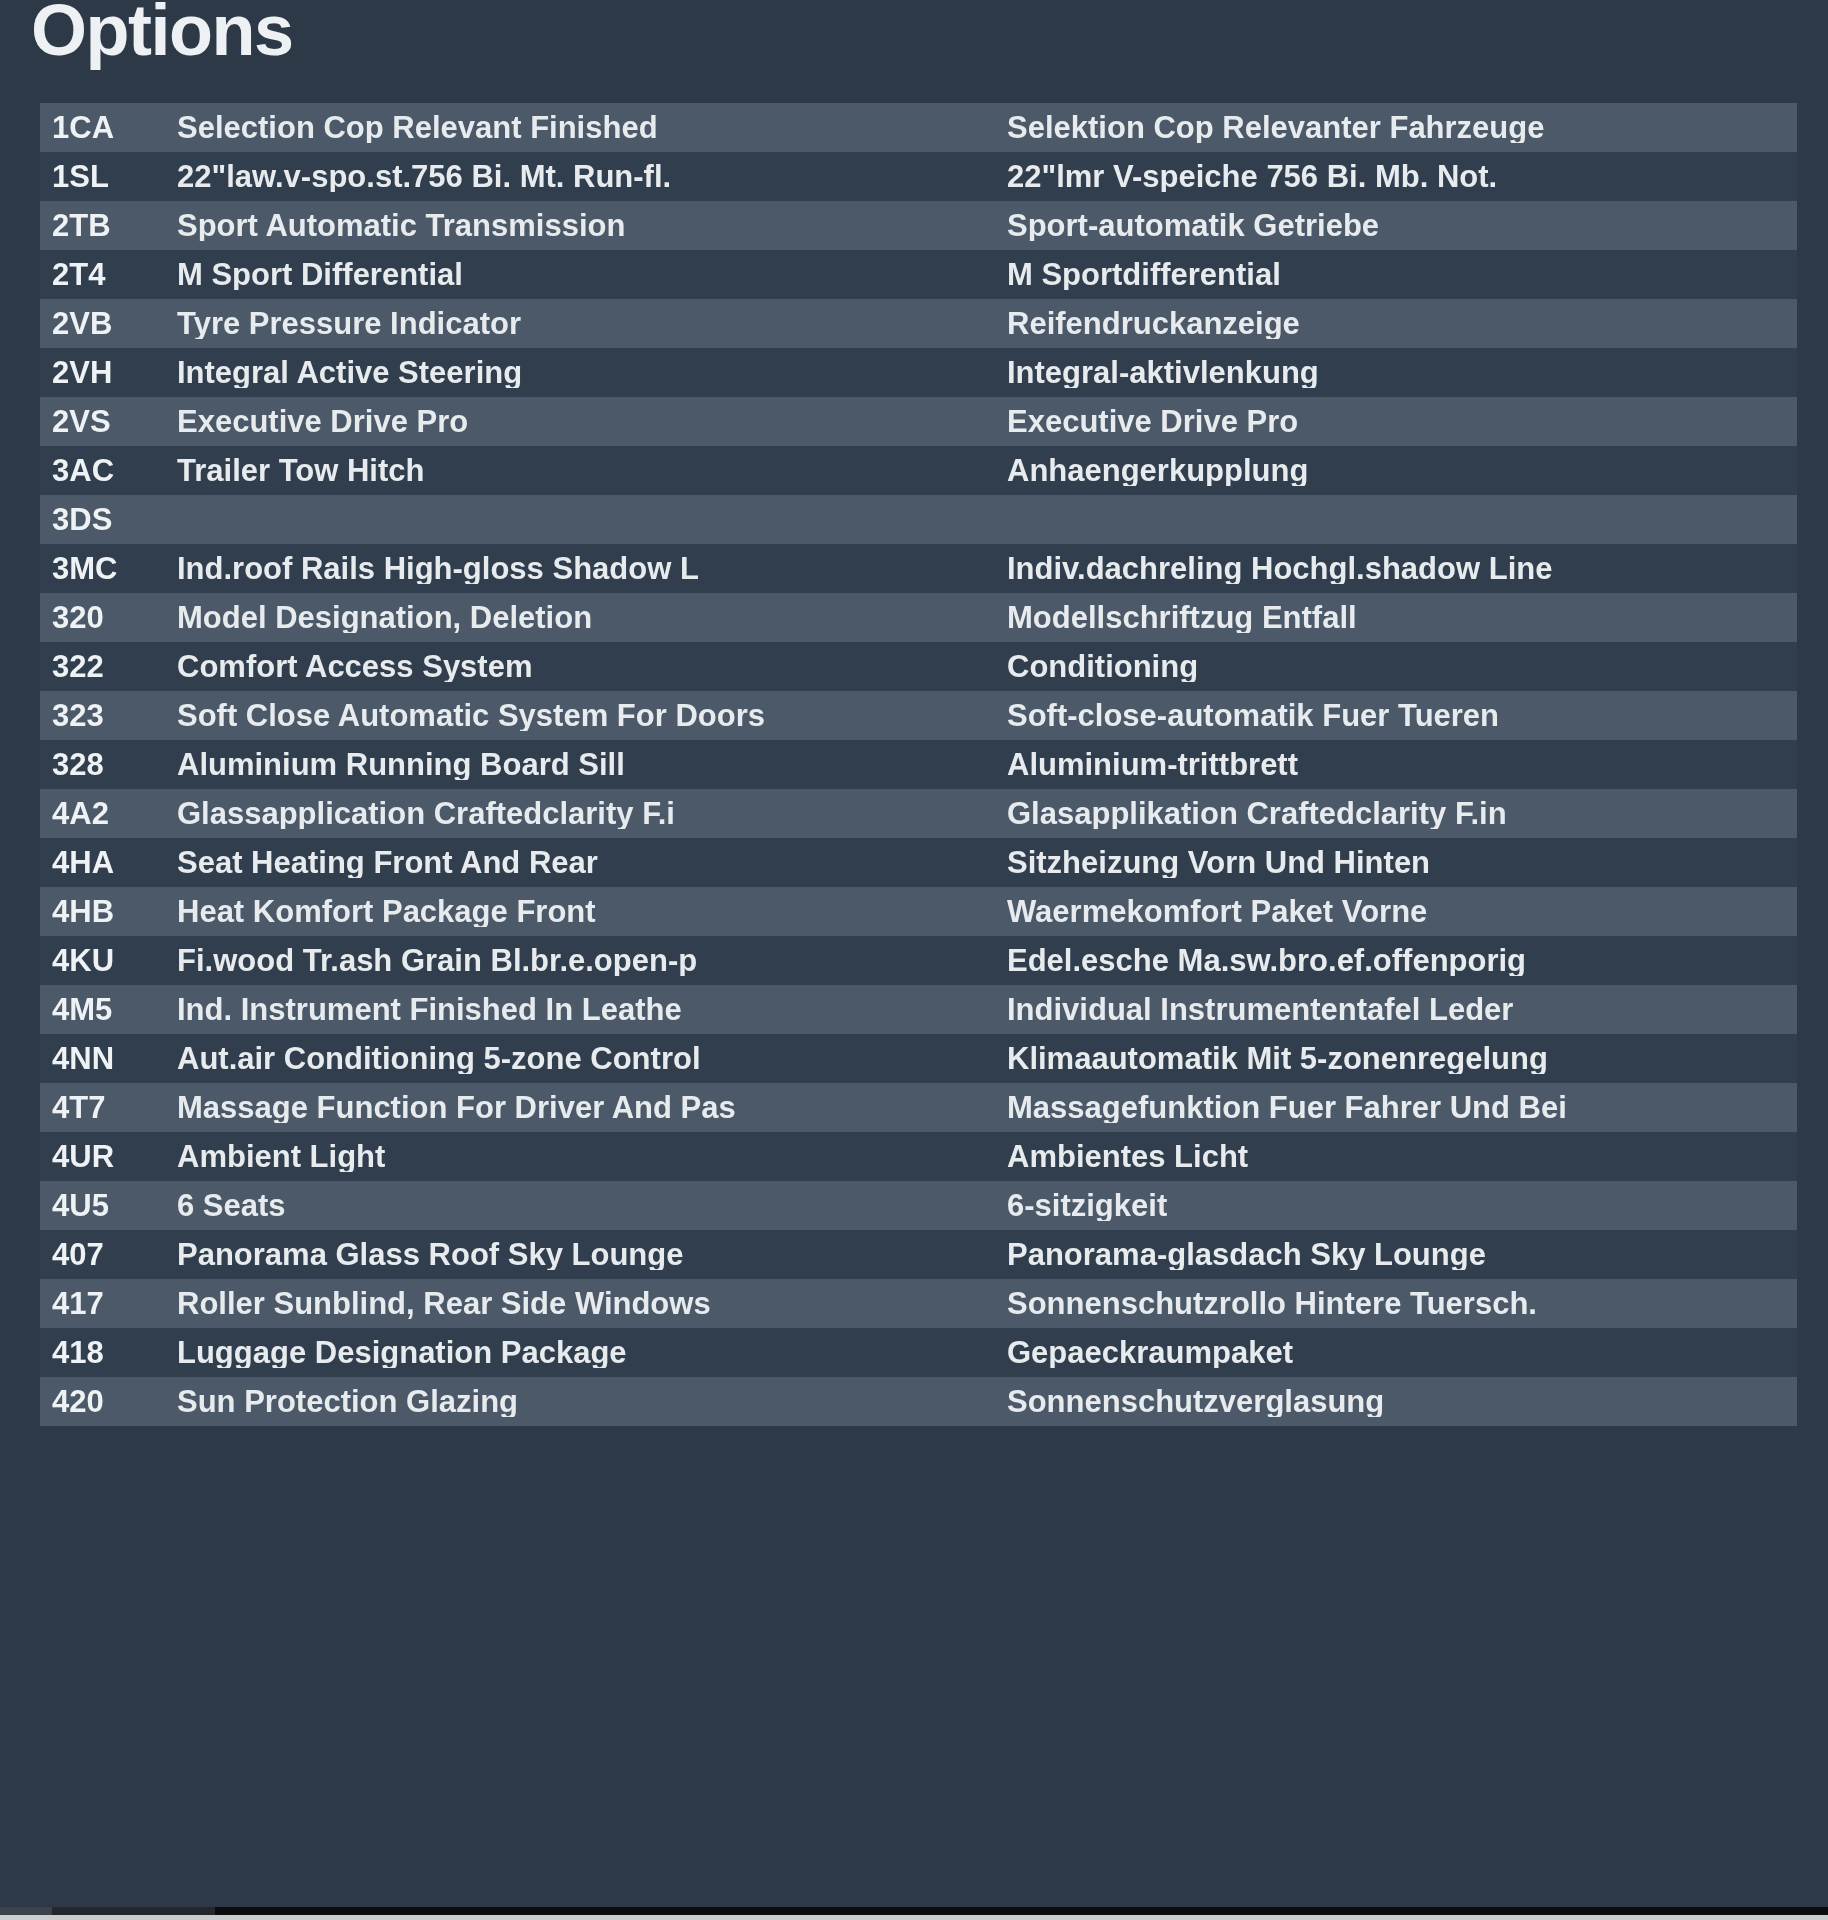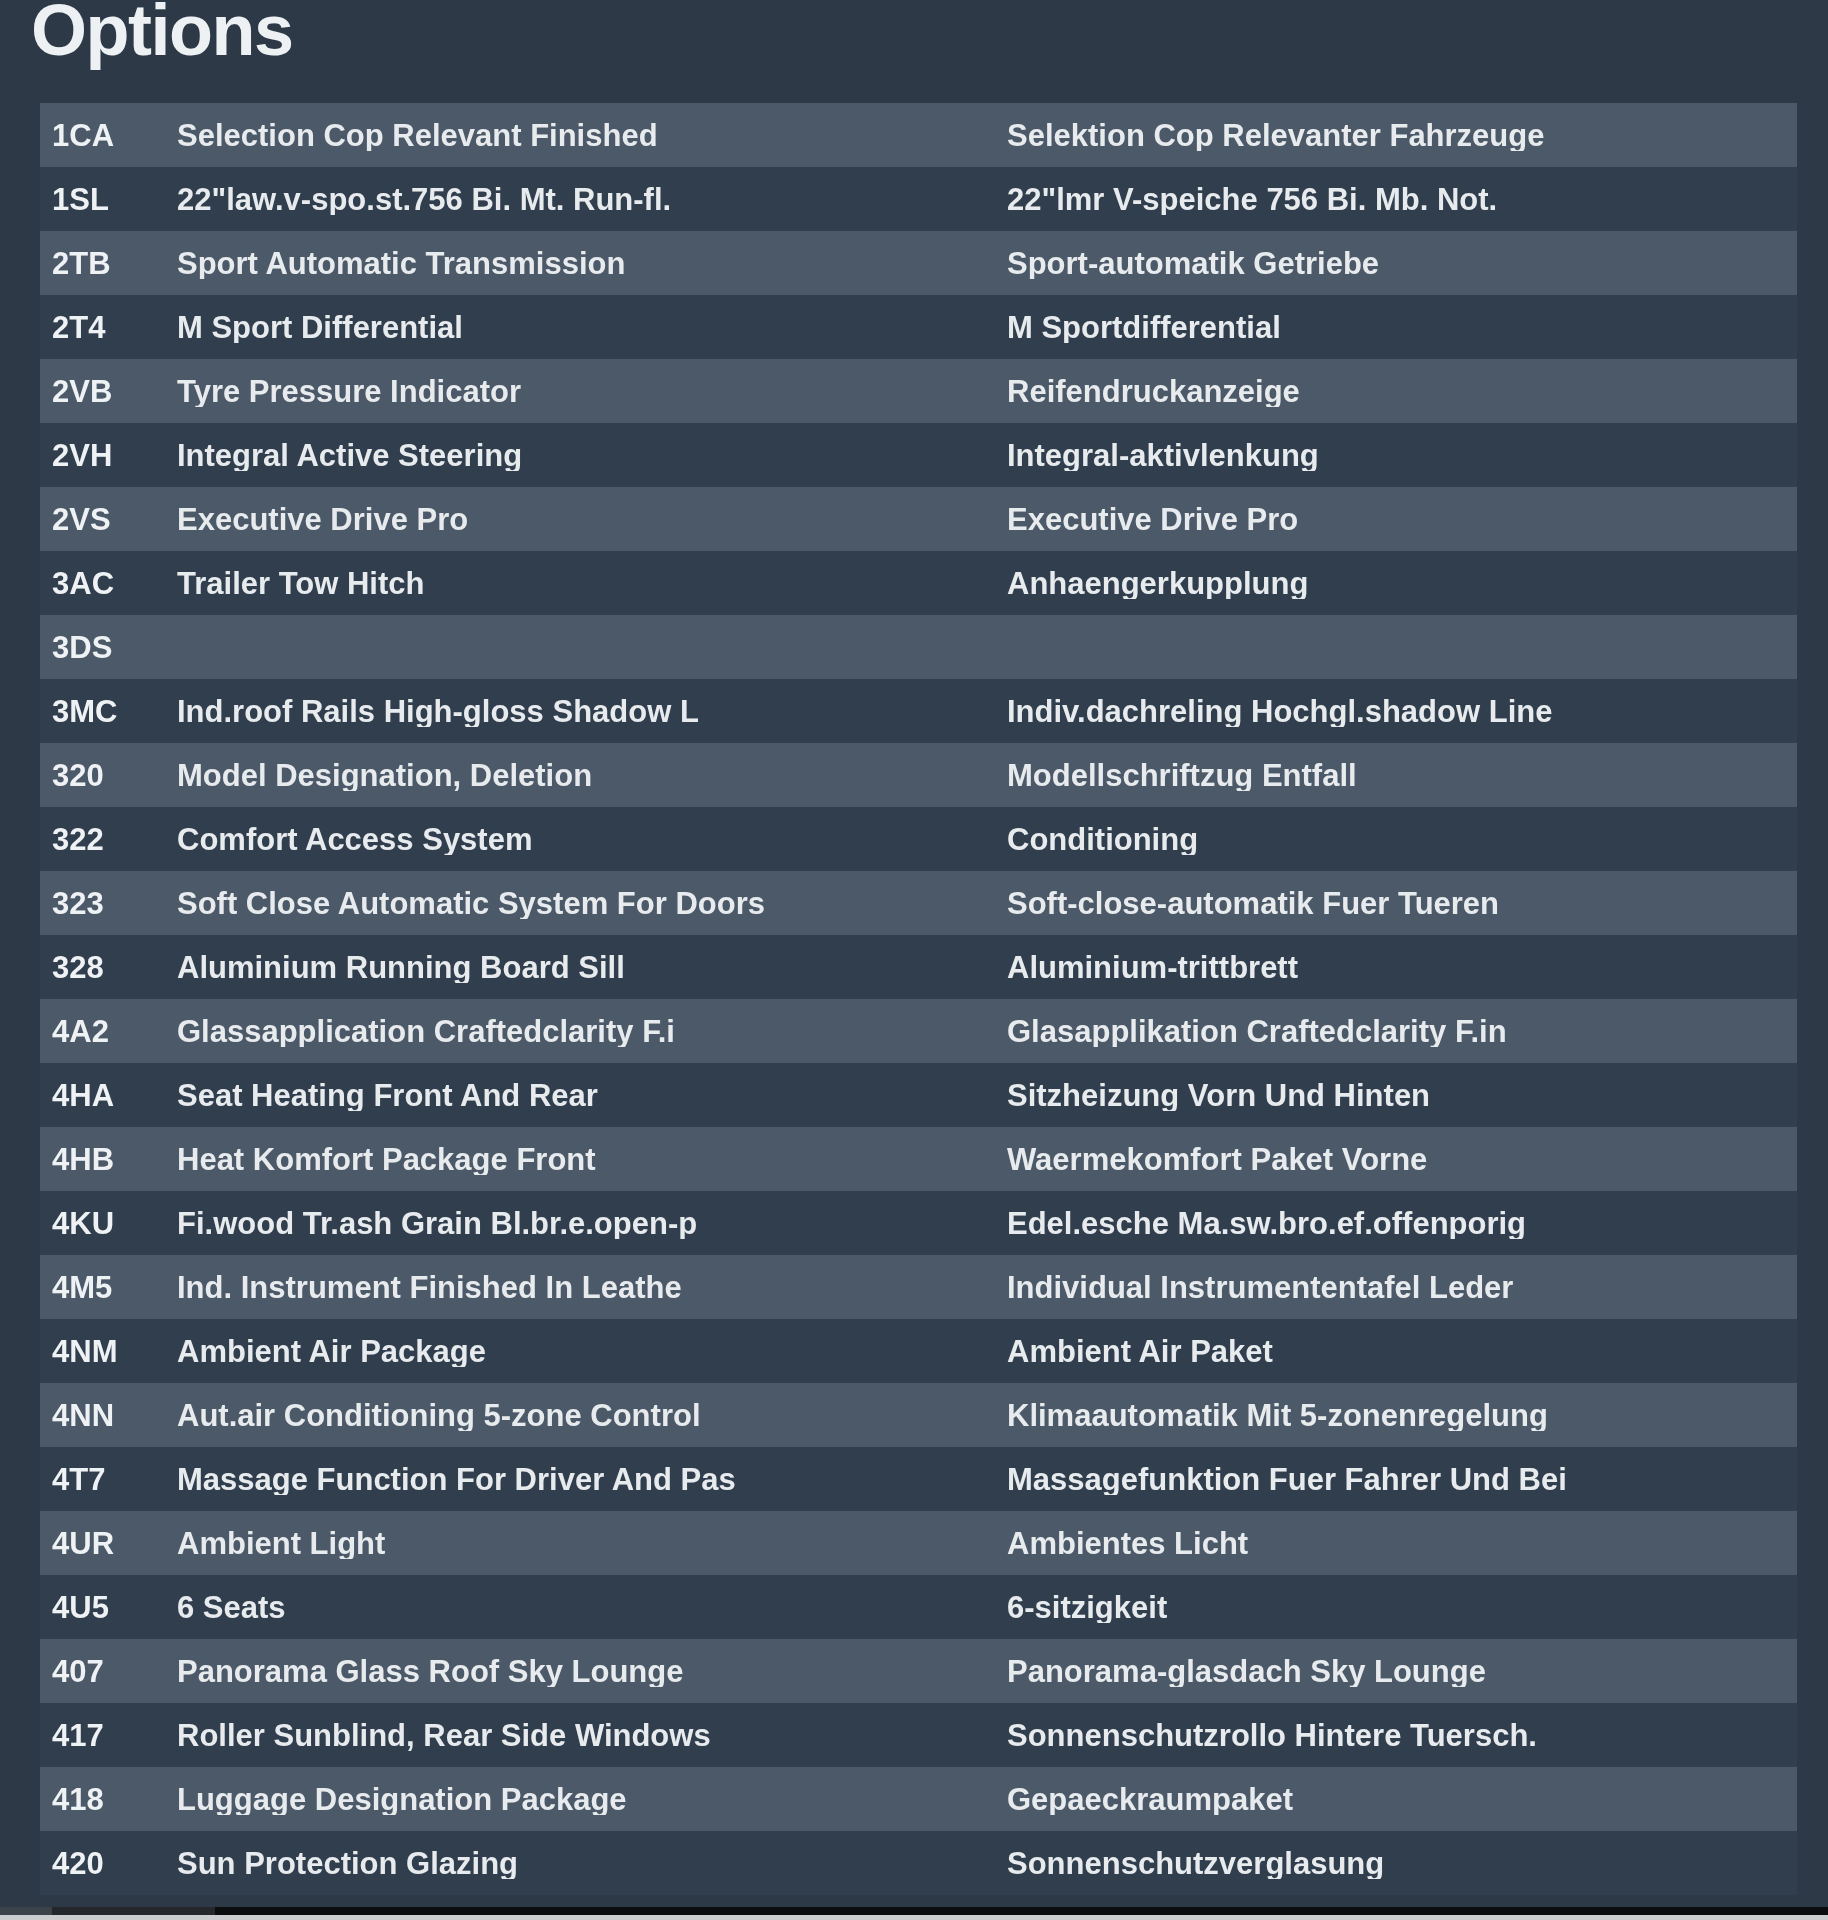--- a/index.html
+++ b/index.html
@@ -28,21 +28,21 @@
   }
   .options-table {
     position: absolute;
     top: 103px;
     left: 40px;
     width: 1757px;
   }
   .row {
     display: flex;
     align-items: center;
-    height: 64px;
+    height: 49px;
     box-sizing: border-box;
   }
   .row:nth-child(odd)  { background: var(--row-light, #4c5968); }
   .row:nth-child(even) { background: var(--row-dark, #303e4d); }
   .cell {
     white-space: nowrap;
     overflow: hidden;
     font-size: 31px;
     line-height: 1;
   }
@@ -180,25 +180,20 @@
       <div class="cell code">4KU</div>
       <div class="cell desc-en">Fi.wood Tr.ash Grain Bl.br.e.open-p</div>
       <div class="cell desc-de">Edel.esche Ma.sw.bro.ef.offenporig</div>
     </div>
     <div class="row">
       <div class="cell code">4M5</div>
       <div class="cell desc-en">Ind. Instrument Finished In Leathe</div>
       <div class="cell desc-de">Individual Instrumententafel Leder</div>
     </div>
     <div class="row">
-      <div class="cell code">4NM</div>
-      <div class="cell desc-en">Ambient Air Package</div>
-      <div class="cell desc-de">Ambient Air Paket</div>
-    </div>
-    <div class="row">
       <div class="cell code">4NN</div>
       <div class="cell desc-en">Aut.air Conditioning 5-zone Control</div>
       <div class="cell desc-de">Klimaautomatik Mit 5-zonenregelung</div>
     </div>
     <div class="row">
       <div class="cell code">4T7</div>
       <div class="cell desc-en">Massage Function For Driver And Pas</div>
       <div class="cell desc-de">Massagefunktion Fuer Fahrer Und Bei</div>
     </div>
     <div class="row">

